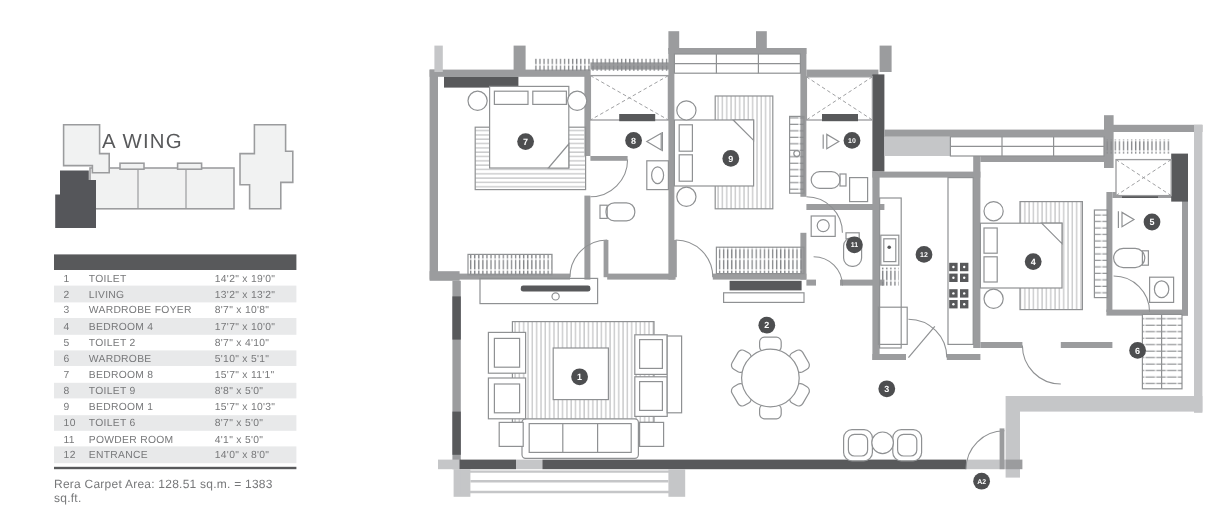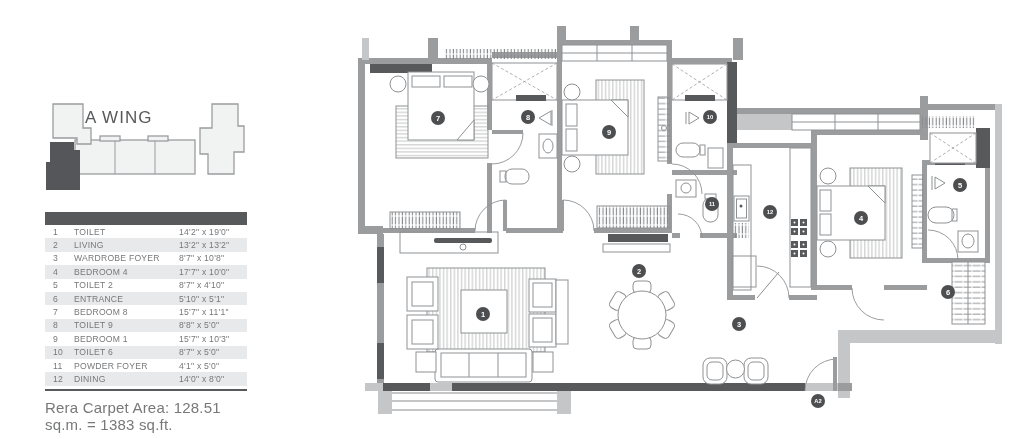--- a/index.html
+++ b/index.html
@@ -17,21 +17,21 @@
     letter-spacing:1px;color:var(--dark)}
   .tbl{position:absolute;left:0;top:112px;width:202px}
   .tbl-head{height:13px;background:var(--dark)}
   .row{display:flex;align-items:center;height:13.4px;font-size:8.6px;color:var(--text);
     letter-spacing:.25px}
   .row.alt{background:var(--row-alt)}
   .c-no{width:17px;padding-left:8px;flex:none}
   .c-name{flex:1;padding-left:12px}
   .c-dims{width:68px;flex:none}
   .tbl-rule{border-top:2.5px solid var(--dark);margin-top:3px}
-  .tbl-footer{margin-top:8px;font-size:15px;color:var(--text);letter-spacing:.2px}
+  .tbl-footer{margin-top:8px;font-size:10px;color:var(--text);letter-spacing:.2px}
 
   
   .plan{position:absolute;left:350px;top:8px;width:662px;height:431px}
   .w{fill:var(--wall)}
   .wl{fill:var(--wall-light)}
   .dk{fill:var(--dark)}
   .f{fill:none;stroke:var(--line);stroke-width:1}
   .f2{fill:#fff;stroke:var(--line);stroke-width:1}
   .box{fill:#fff;stroke:var(--wall);stroke-width:1.1}
   .door{fill:none;stroke:var(--line);stroke-width:.9}
@@ -92,21 +92,21 @@
           <span class="c-name">BEDROOM 4</span>
           <span class="c-dims">17'7" x 10'0"</span>
         </div>
           <div class="row">
           <span class="c-no">5</span>
           <span class="c-name">TOILET 2</span>
           <span class="c-dims">8'7" x 4'10"</span>
         </div>
           <div class="row alt">
           <span class="c-no">6</span>
-          <span class="c-name">ENTRANCE</span>
+          <span class="c-name">WARDROBE</span>
           <span class="c-dims">5'10" x 5'1"</span>
         </div>
           <div class="row">
           <span class="c-no">7</span>
           <span class="c-name">BEDROOM 8</span>
           <span class="c-dims">15'7" x 11'1"</span>
         </div>
           <div class="row alt">
           <span class="c-no">8</span>
           <span class="c-name">TOILET 9</span>
@@ -117,26 +117,26 @@
           <span class="c-name">BEDROOM 1</span>
           <span class="c-dims">15'7" x 10'3"</span>
         </div>
           <div class="row alt">
           <span class="c-no">10</span>
           <span class="c-name">TOILET 6</span>
           <span class="c-dims">8'7" x 5'0"</span>
         </div>
           <div class="row">
           <span class="c-no">11</span>
-          <span class="c-name">POWDER FOYER</span>
+          <span class="c-name">POWDER ROOM</span>
           <span class="c-dims">4'1" x 5'0"</span>
         </div>
           <div class="row alt">
           <span class="c-no">12</span>
-          <span class="c-name">DINING</span>
+          <span class="c-name">ENTRANCE</span>
           <span class="c-dims">14'0" x 8'0"</span>
         </div>
         </div>
       <div class="tbl-rule"></div>
       <div class="tbl-footer">Rera Carpet Area: 128.51 sq.m. = 1383 sq.ft.</div>
     </div>
   </aside>
 
   <main class="plan">
     <svg width="662" height="431" viewBox="350 8 662 431">

